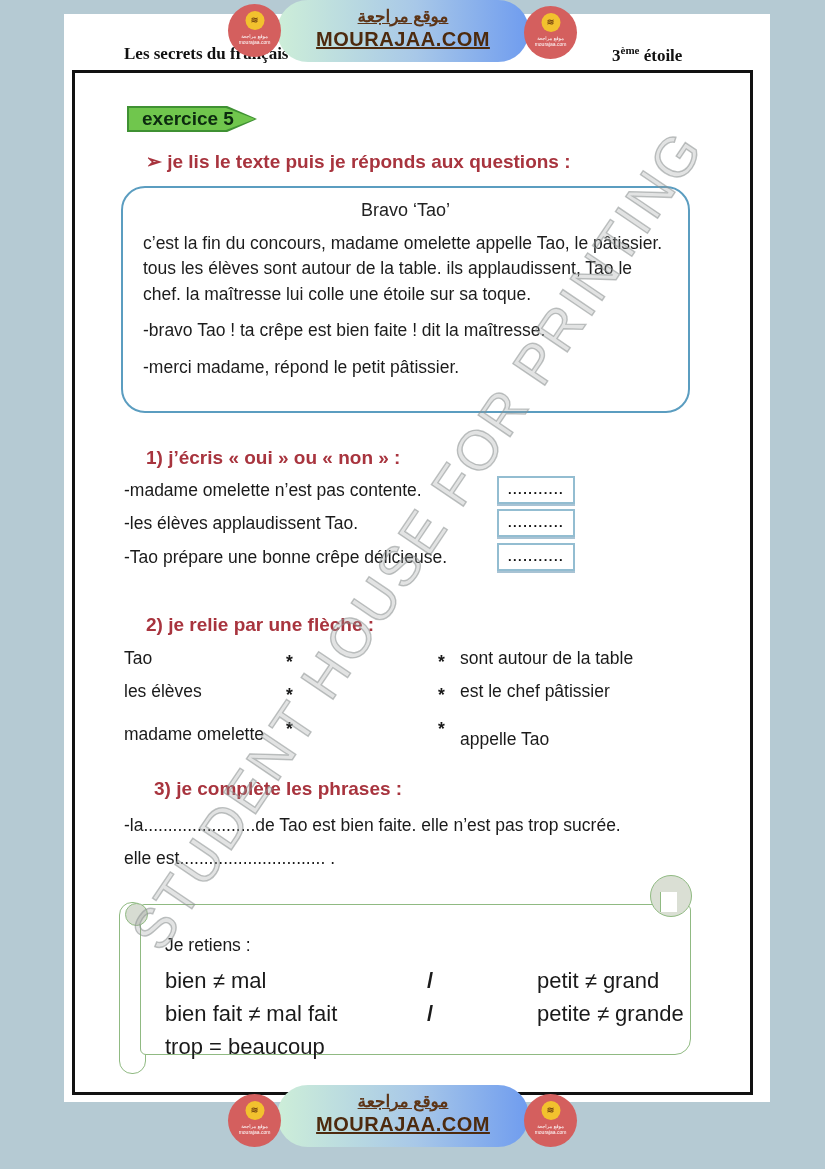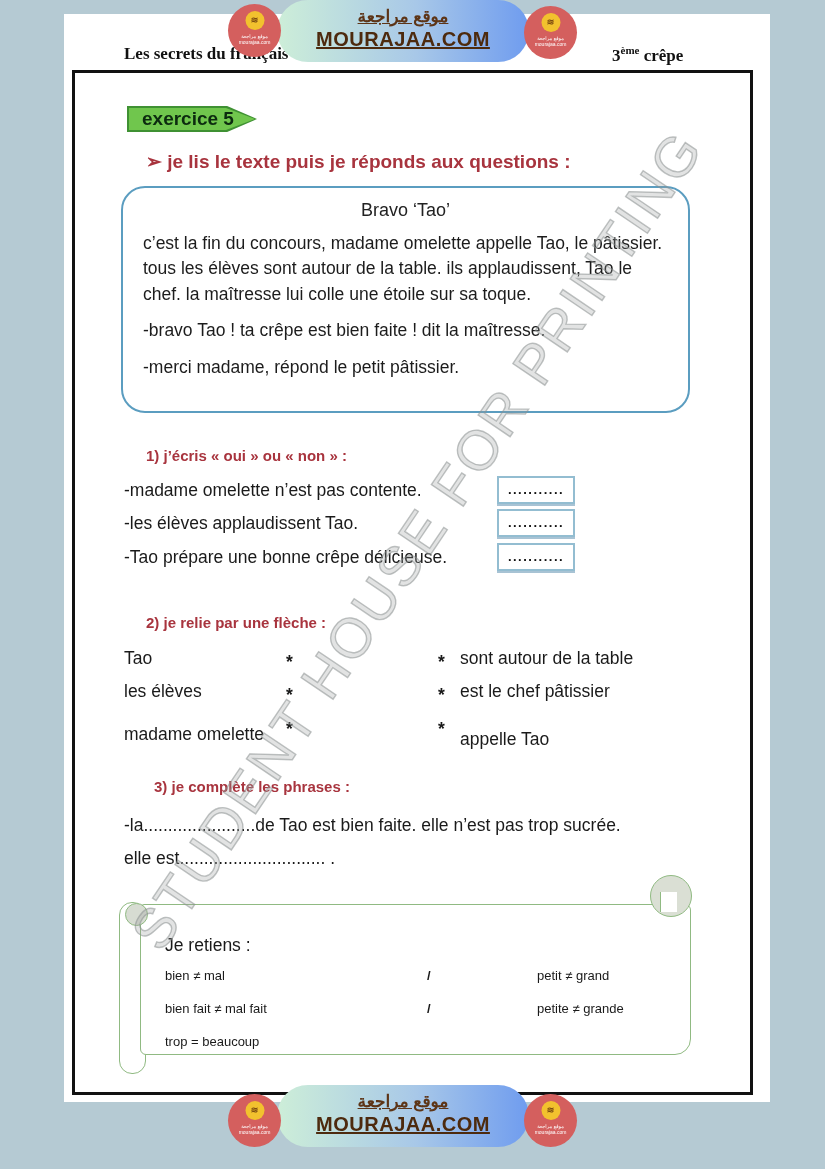--- a/index.html
+++ b/index.html
@@ -73,21 +73,21 @@
   
   .read-box {
     position:absolute; left:121px; top:186px; width:569px; height:227px;
     border:2px solid #5b9dc0; border-radius:24px; background:#fff;
     padding:12px 20px 0 20px; z-index:2;
   }
   .read-title { text-align:center; font-size:18px; color:#222; margin-bottom:10px; }
   .read-para { font-size:17.5px; color:#1c1c1c; line-height:1.45; margin-bottom:11px; }
   
   .sec-head {
-    position:absolute; color:#a8343e; font-size:15px; font-weight:bold; z-index:2;
+    position:absolute; color:#a8343e; font-size:19px; font-weight:bold; z-index:2;
   }
   .body-text { color:#1a1a1a; font-size:17.5px; }
   .q1-row { position:absolute; left:124px; width:455px; z-index:2; }
   .ans-box {
     position:absolute; left:373px; top:-4px; width:78px; height:28px;
     background:#fff; border:2px solid #93bdd1; box-shadow:0 2px 0 rgba(96,146,176,.55);
     text-align:center; font-weight:bold; font-size:13px; letter-spacing:1.5px;
     line-height:24px; color:#111;
   }
   .q2-left  { position:absolute; left:124px; z-index:2; }
@@ -111,21 +111,21 @@
   }
   .scroll-curl-tr::after {
     content:""; position:absolute; left:9px; top:16px; width:16px; height:20px;
     background:#fff; border-left:1.5px solid #90ba82;
   }
   .scroll-curl-tl {
     position:absolute; left:125px; top:903px; width:23px; height:23px; border-radius:50%;
     background:#d7dcd2; border:1.5px solid #90ba82; z-index:3;
   }
   .recap-title { font-size:17.5px; color:#1a1a1a; margin-bottom:12px;margin-top:20px; }
-  .recap-row  { position:relative; height:33px; font-size:13px; color:#1a1a1a; }
+  .recap-row  { position:relative; height:33px; font-size:22px; color:#1a1a1a; }
   .recap-left  { position:absolute; left:0; width:250px; }
   .recap-sep   { position:absolute; left:262px; font-weight:bold; }
   .recap-right { position:absolute; left:372px; }
   
   .page-num {
     position:absolute; left:0; right:0; top:1066px; text-align:center;
     font-family:"Liberation Serif", serif; font-weight:bold; font-size:17px; color:#111; z-index:2;
   }
   .watermark {
     position:absolute; left:118px; top:925px; z-index:5;
@@ -137,21 +137,21 @@
   }
 </style>
 </head>
 <body>
 
 <div class="canvas">
 
   <div class="white-page"></div>
 
   <div class="hdr-left">Les secrets du français</div>
-  <div class="hdr-right"><span>3</span><sup>ème</sup><span> crêpe</span></div>
+  <div class="hdr-right"><span>3</span><sup>ème</sup><span> étoile</span></div>
 
   <div class="frame"></div>
 
   <div class="watermark">STUDENT HOUSE FOR PRINTING</div>
 
   <div class="banner-pill" style="left:277px; top:0;">
     <span class="banner-arabic" dir="rtl">موقع مراجعة</span>
     <span class="banner-site">MOURAJAA.COM</span>
   </div>
   <div class="logo-circle" style="left:228px; top:4px;">

